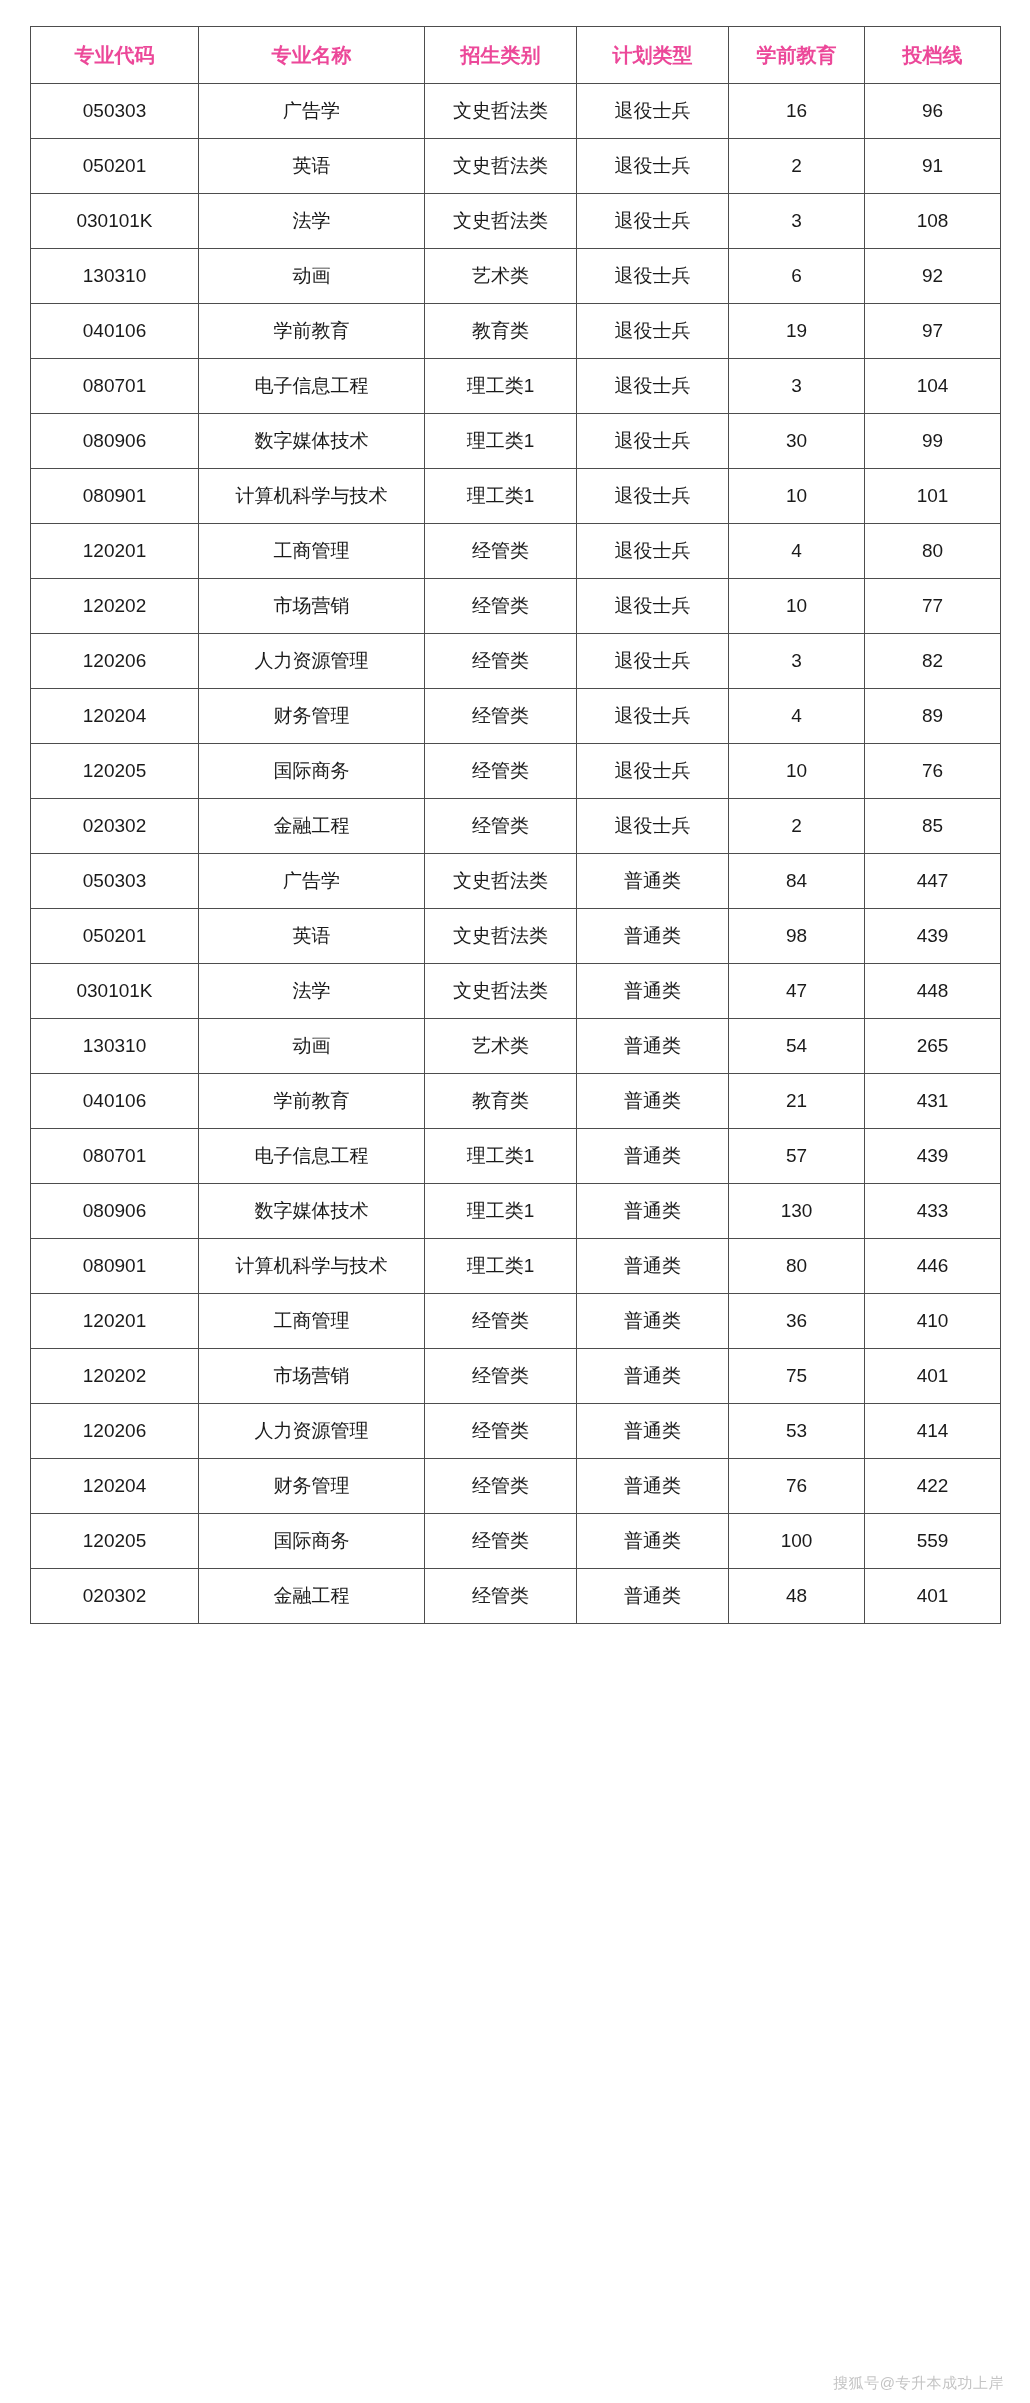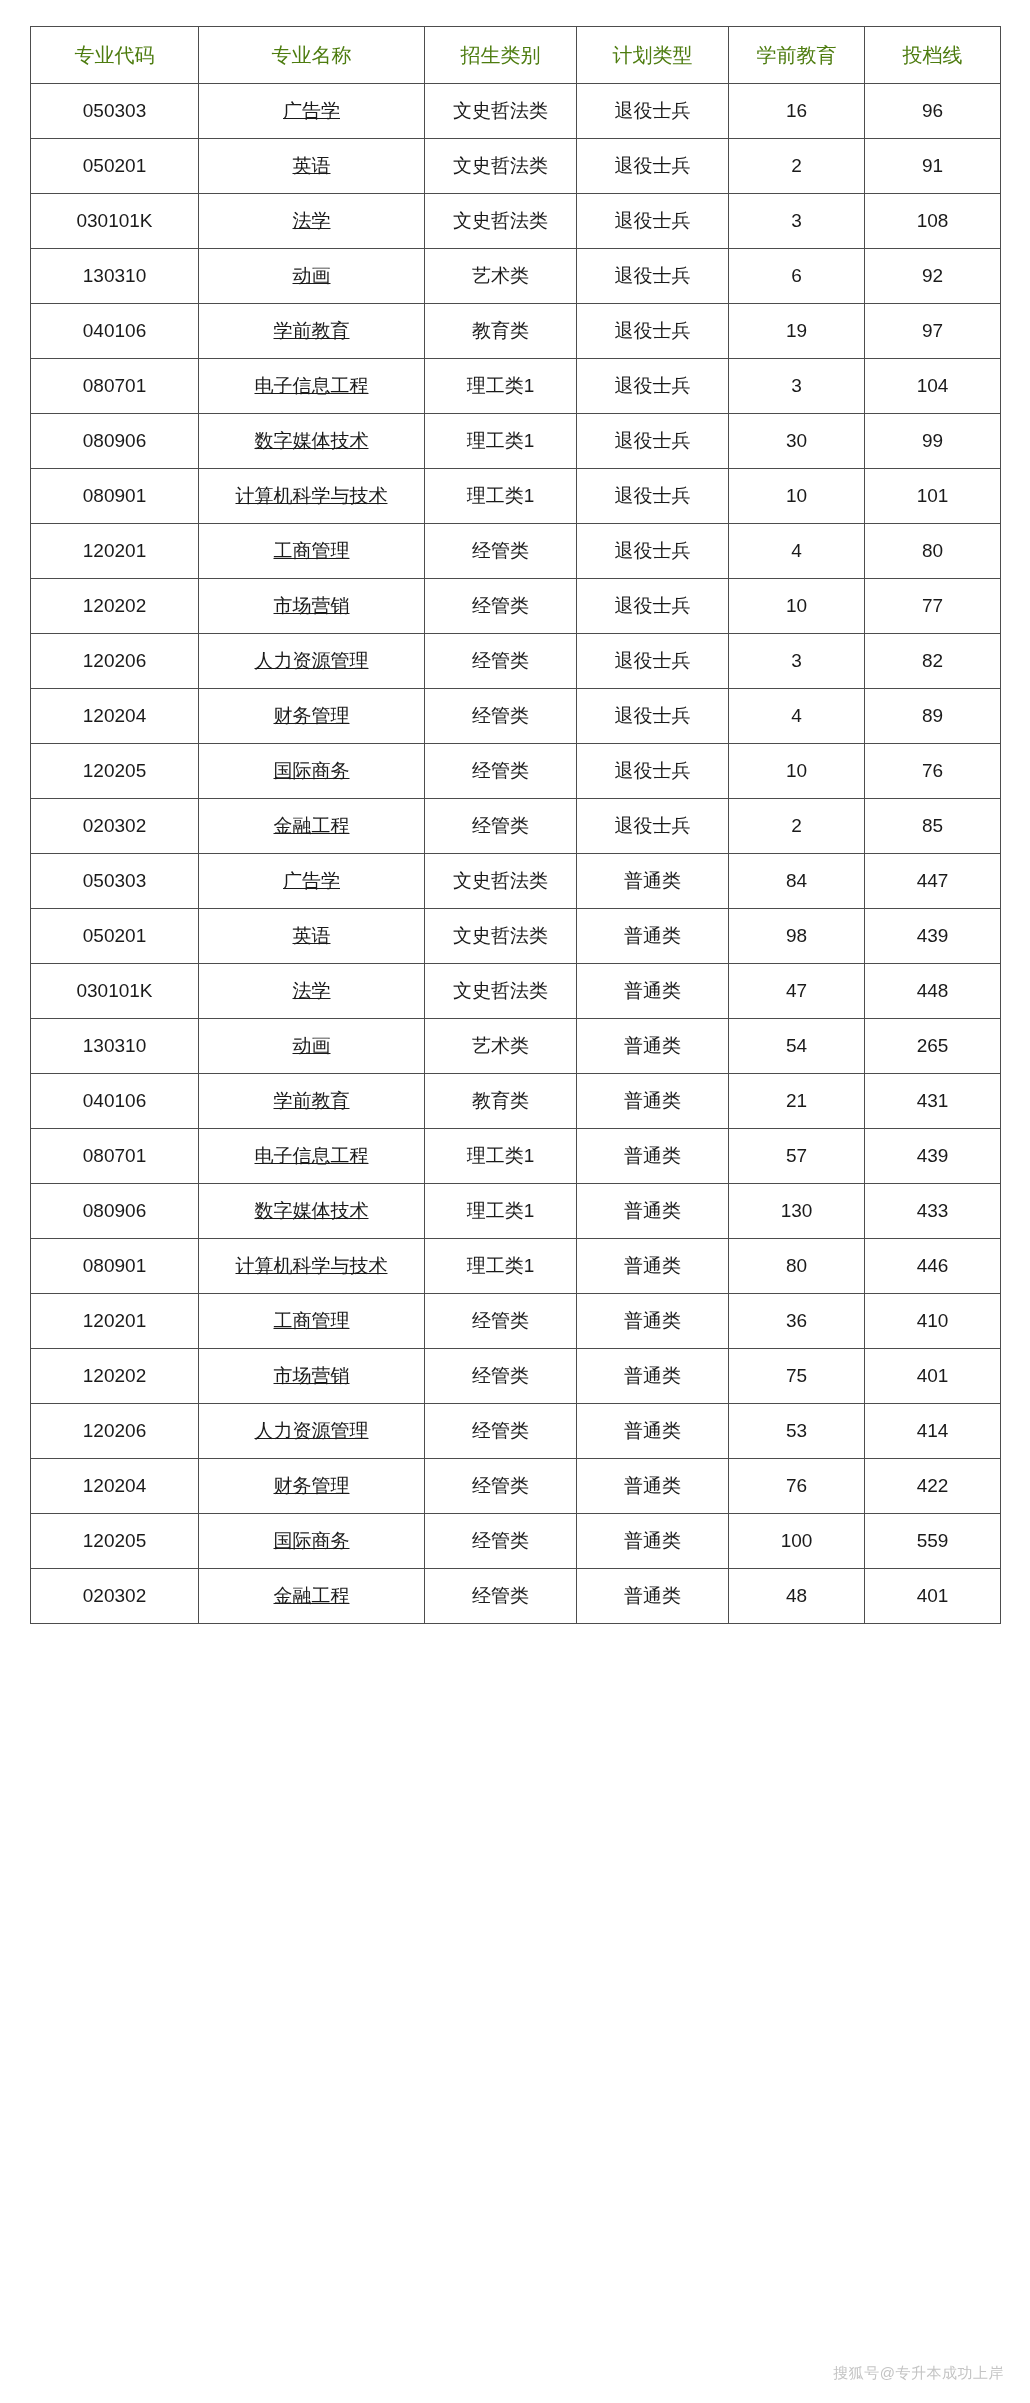--- a/index.html
+++ b/index.html
@@ -37,36 +37,35 @@
     border: 1px solid #4d4d4d;
     text-align: center;
     vertical-align: middle;
     height: 54px;
     padding: 0 4px;
     font-size: 19px;
     color: #1a1a1a;
     font-weight: normal;
   }
   table.score-table thead th {
-    font-weight: normal;
+    font-weight: bold;
     font-size: 20px;
-    color: #4d7c0f;
+    color: #ec4899;
     height: 56px;
   }
   td.code, td.num {
     font-size: 19px;
   }
   td.name {
     font-size: 19px;
-    text-decoration: underline;
   }
   .watermark {
     position: absolute;
     right: 26px;
-    bottom: 20px;
+    bottom: 10px;
     font-size: 15px;
     color: #b0b0b0;
     letter-spacing: 0.5px;
     white-space: nowrap;
   }
   .wm-logo {
     display: inline-block;
     color: #c4c4c4;
   }
 </style>

